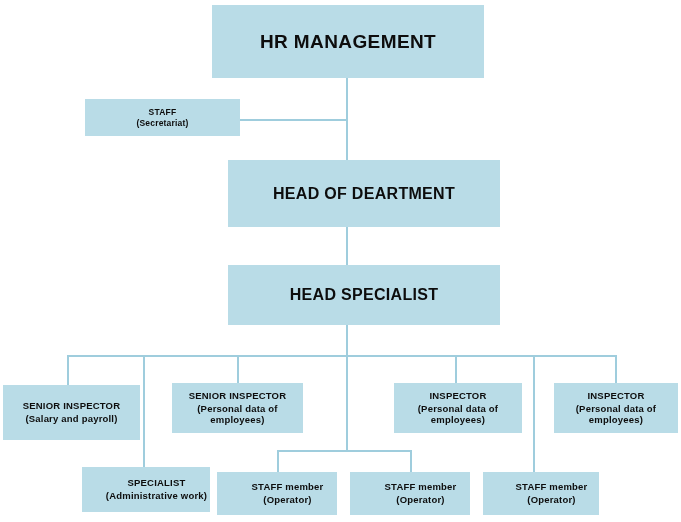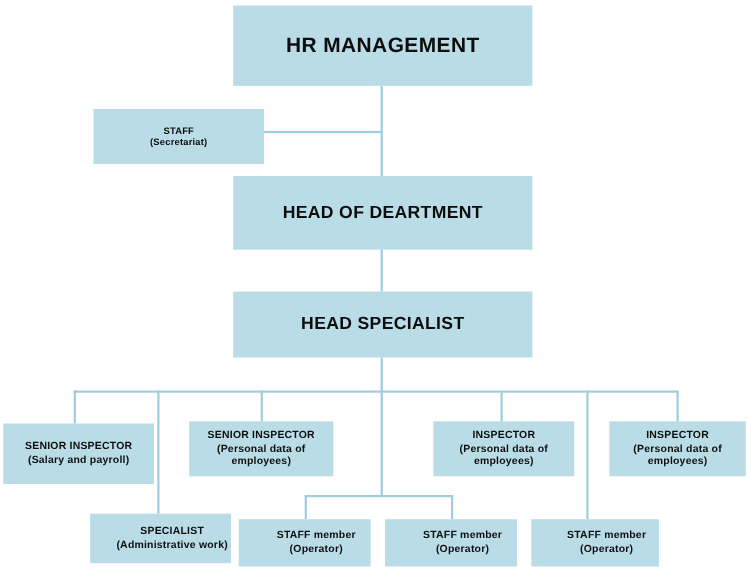--- a/index.html
+++ b/index.html
@@ -41,20 +41,21 @@
   
   .tier-1 {
     font-size: 19px;
     font-weight: bold;
     letter-spacing: 0.4px;
   }
   .tier-2 {
     font-size: 16px;
     font-weight: bold;
     letter-spacing: 0.3px;
+    margin-left: 16px;
   }
   .tier-staff {
     font-size: 8.5px;
     font-weight: bold;
     letter-spacing: 0.2px;
   }
   .tier-staff .subtitle { font-weight: bold; text-align: right; }
   .tier-4 {
     font-size: 9.5px;
     font-weight: bold;
@@ -104,21 +105,21 @@
   <div class="conn conn-v" style="left:346px; top:355px; height:96px;"></div>
 
   <div class="conn conn-h" style="left:277px; top:450px; width:134px;"></div>
   <div class="conn conn-v" style="left:277px; top:450px; height:22px;"></div>
   <div class="conn conn-v" style="left:410px; top:450px; height:22px;"></div>
 
   <div class="node tier-1" style="left:212px; top:5px; width:272px; height:73px;">
     <span class="title">HR MANAGEMENT</span>
   </div>
 
-  <div class="node tier-staff" style="left:85px; top:99px; width:155px; height:50px;">
+  <div class="node tier-staff" style="left:85px; top:99px; width:155px; height:37px;">
     <span class="title">STAFF</span>
     <span class="subtitle">(Secretariat)</span>
   </div>
 
   <div class="node tier-2" style="left:212px; top:160px; width:272px; height:67px;">
     <span class="title">HEAD OF DEARTMENT</span>
   </div>
 
   <div class="node tier-2" style="left:212px; top:265px; width:272px; height:60px;">
     <span class="title">HEAD SPECIALIST</span>

